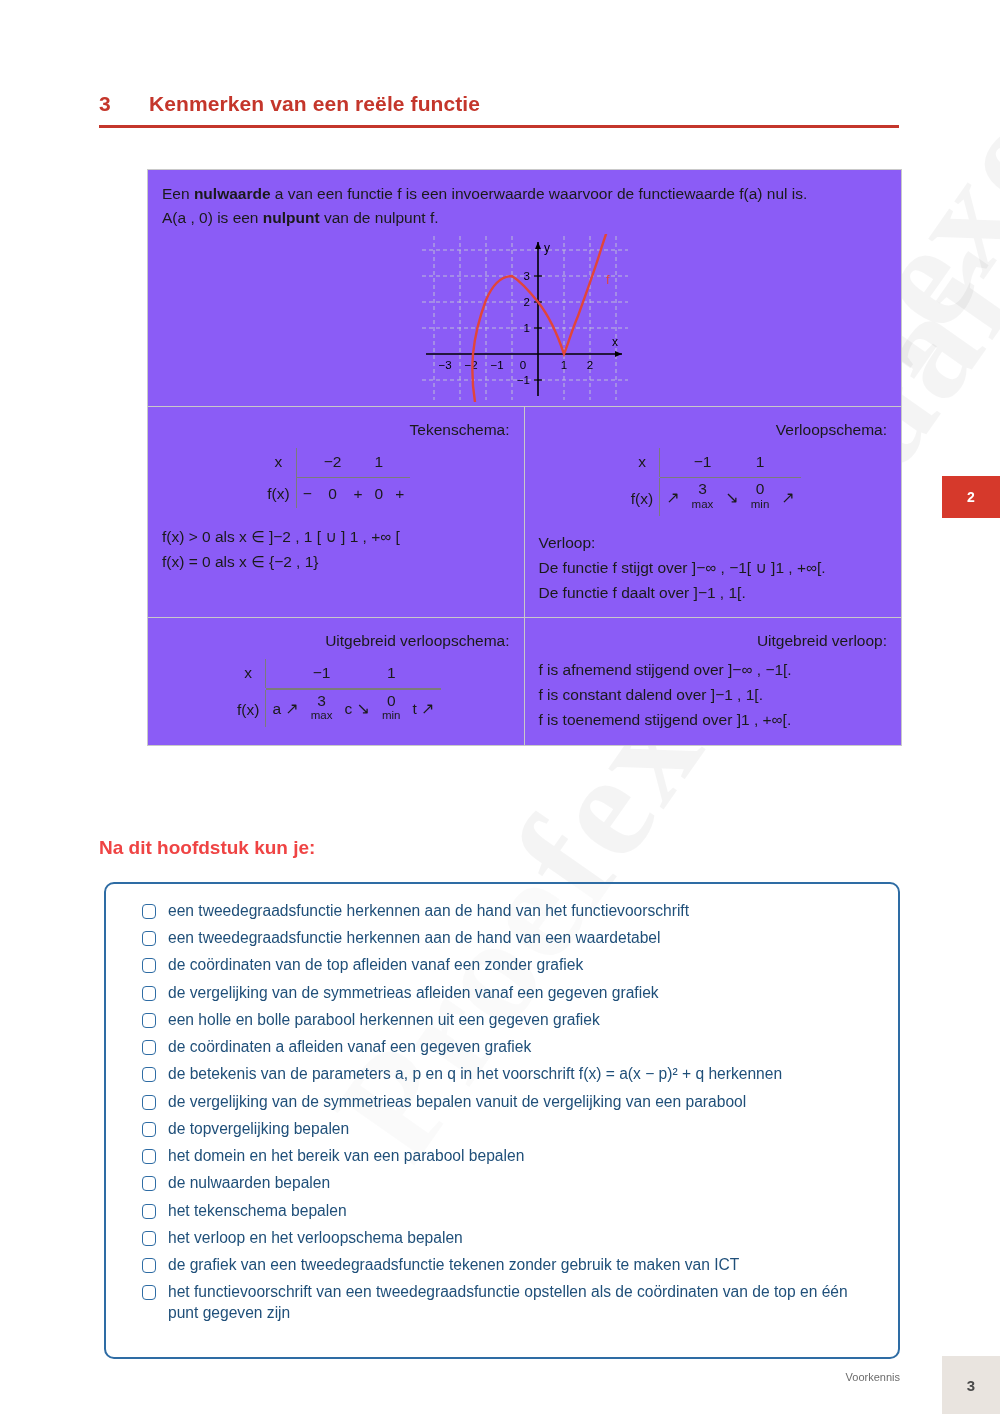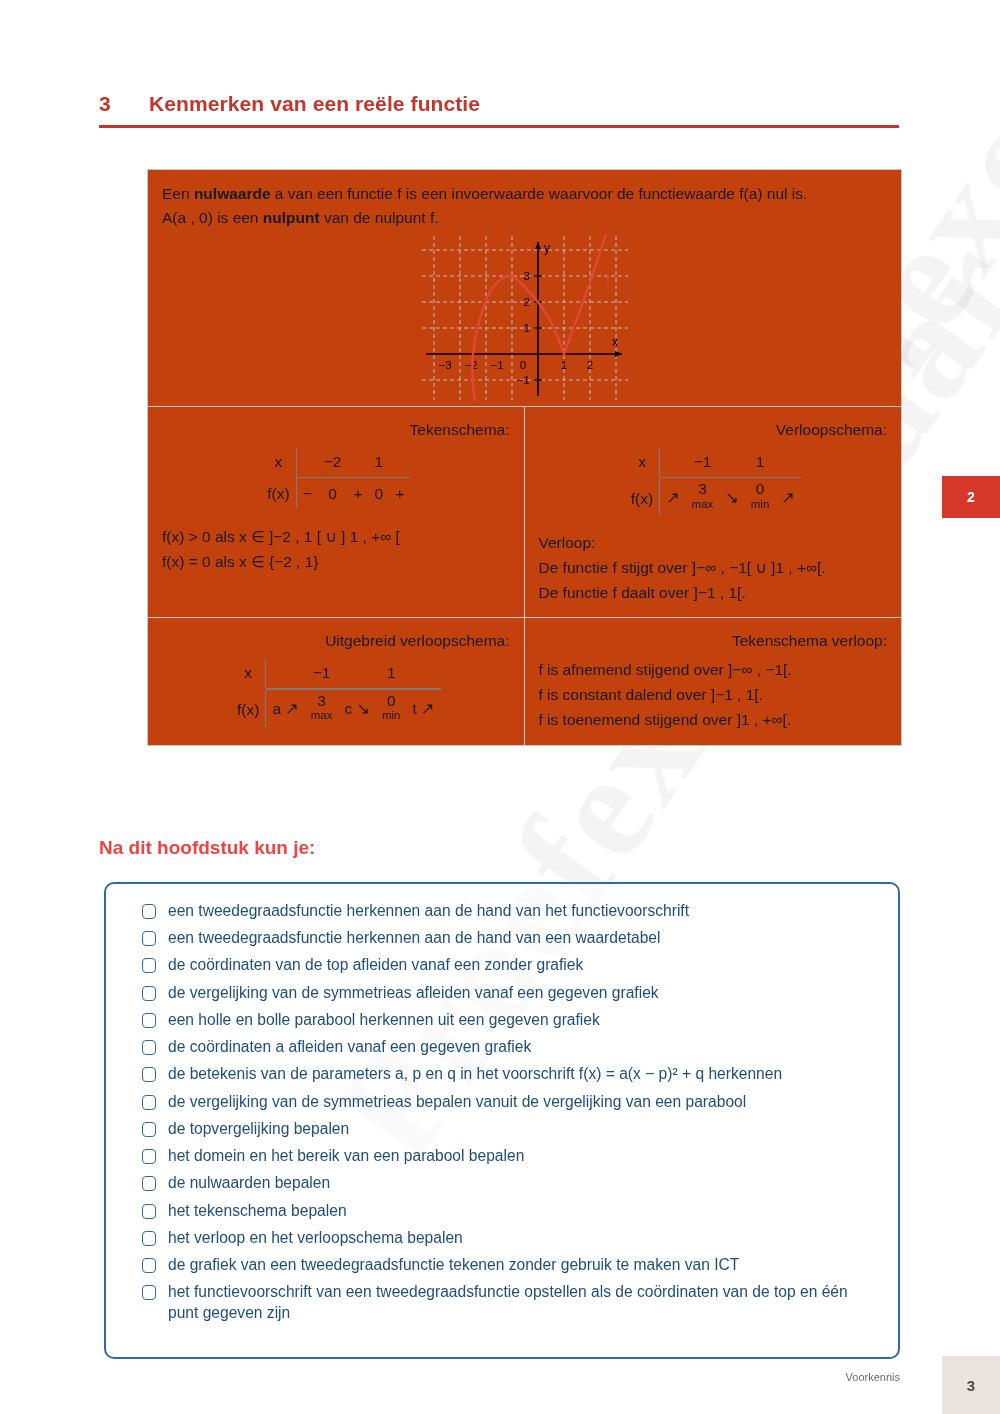--- a/index.html
+++ b/index.html
@@ -74,21 +74,21 @@
     justify-content: center;
     z-index: 4;
   }
 
   
   .theory-box {
     position: absolute;
     left: 147px; top: 169px;
     width: 755px;
     border: 1px solid #c9c9c9;
-    background: #c2410c;
+    background: #8b5cf6;
     z-index: 3;
   }
   .theory-intro {
     padding: 12px 14px 4px 14px;
     font-size: 15.5px;
     line-height: 1.55;
     color: #1a1a1a;
   }
   .theory-intro b { font-weight: 700; }
 
@@ -428,21 +428,21 @@
             <td>
               <span>t</span>
               <span class="arrow">↗</span>
             </td>
           </tr>
         </tbody>
           </table>
       </div>
 
       <div class="cell-right">
-        <div class="cell-label">Tekenschema verloop:</div>
+        <div class="cell-label">Uitgebreid verloop:</div>
         <div class="formula-line">f is afnemend stijgend over ]−∞ , −1[.</div>
         <div class="formula-line">f is constant dalend over  ]−1 , 1[.</div>
         <div class="formula-line">f is toenemend stijgend over ]1 , +∞[.</div>
       </div>
     </div>
   </div>
 
   <div class="section-title">Na dit hoofdstuk kun je:</div>
   <div class="checklist-box" id="checklist">
       <div class="chk-item">

